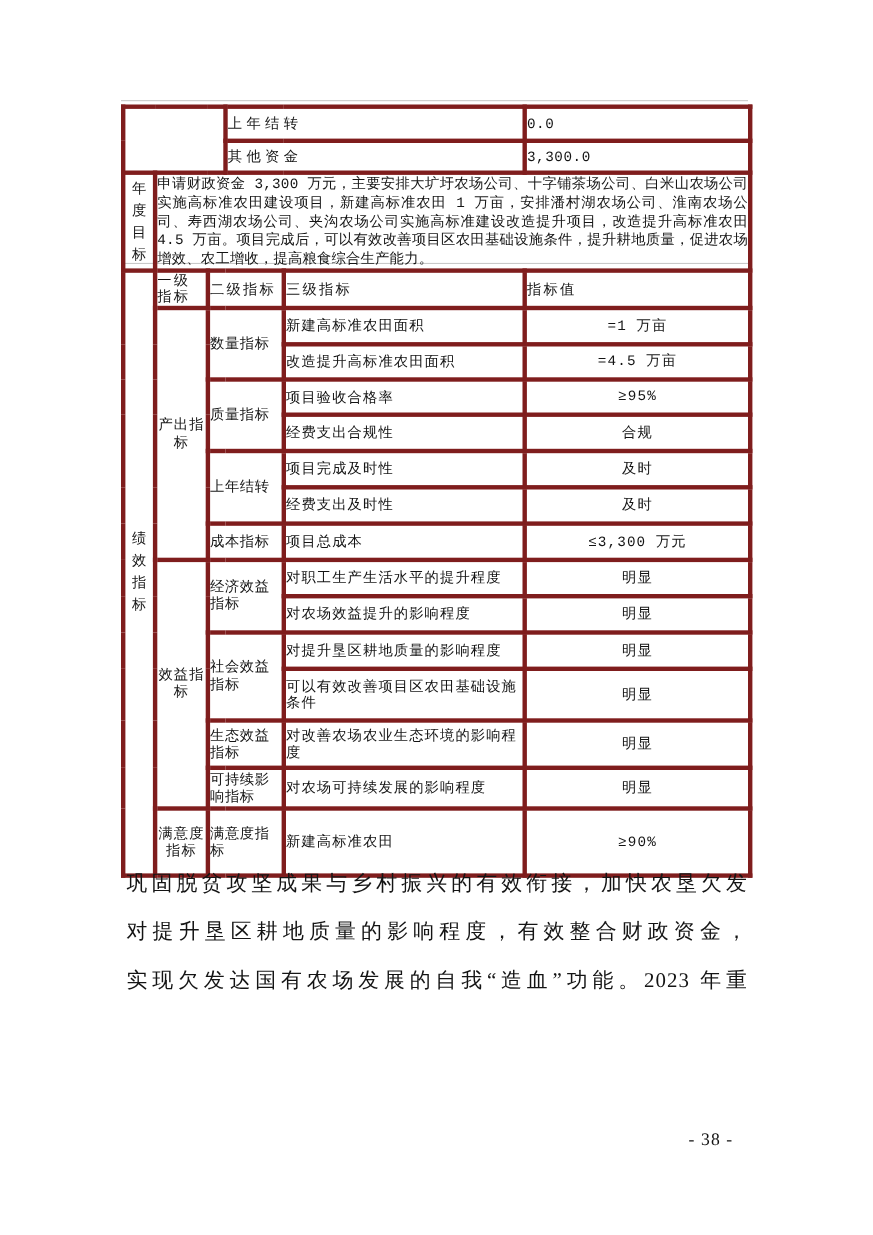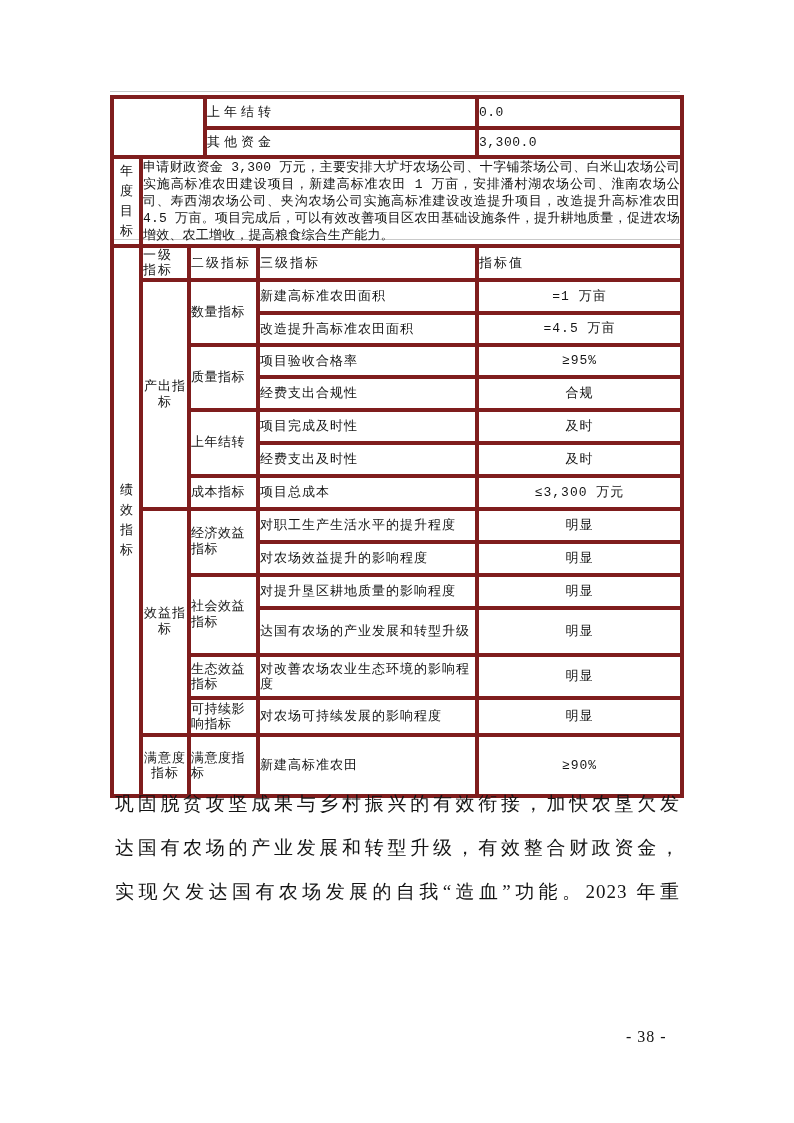--- a/index.html
+++ b/index.html
@@ -135,21 +135,21 @@
     <tr style="height:33px">
       <td class="l3">对农场效益提升的影响程度</td>
       <td class="val">明显</td>
     </tr>
     <tr style="height:33px">
       <td colspan="2" rowspan="2" class="l2">社会效益指标</td>
       <td class="l3">对提升垦区耕地质量的影响程度</td>
       <td class="val">明显</td>
     </tr>
     <tr style="height:47px">
-      <td class="l3">达国有农场的产业发展和转型升级</td>
+      <td class="l3">可以有效改善项目区农田基础设施条件</td>
       <td class="val">明显</td>
     </tr>
     <tr style="height:43px">
       <td colspan="2" class="l2 l2-tight">生态效益指标</td>
       <td class="l3">对改善农场农业生态环境的影响程度</td>
       <td class="val">明显</td>
     </tr>
     <tr style="height:37px">
       <td colspan="2" class="l2 l2-tight">可持续影响指标</td>
       <td class="l3">对农场可持续发展的影响程度</td>
@@ -160,17 +160,17 @@
       <td class="l1 l2-tight">满意度指标</td>
       <td colspan="2" class="l2 l2-tight">满意度指标</td>
       <td class="l3">新建高标准农田</td>
       <td class="val">≥90%</td>
     </tr>
   </tbody>
 </table>
 
 <div class="body-text">
   <div class="para-line">巩固脱贫攻坚成果与乡村振兴的有效衔接，加快农垦欠发</div>
-  <div class="para-line">达国有农场的产业发展和转型升级，有效整合财政资金，</div>
+  <div class="para-line">对提升垦区耕地质量的影响程度，有效整合财政资金，</div>
   <div class="para-line">实现欠发达国有农场发展的自我“造血”功能。2023 年重</div>
 </div>
 
 <div class="page-number">- 38 -</div>
 
 </body></html>

